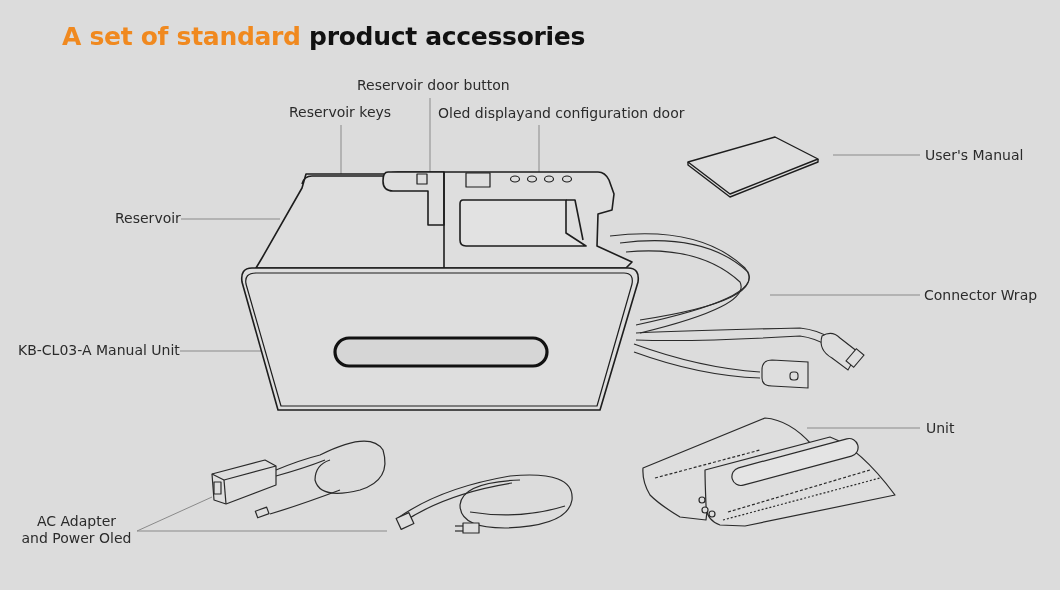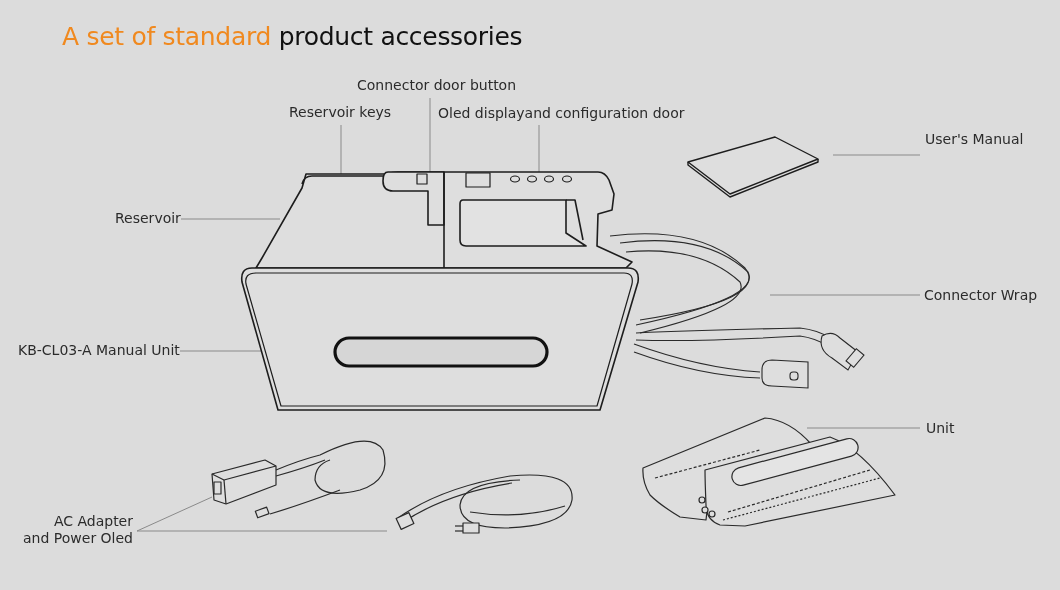--- a/index.html
+++ b/index.html
@@ -1,22 +1,22 @@
 <!DOCTYPE html>
 <html><head>
 <meta charset="utf-8">
 <style>
   html, body { margin:0; padding:0; }
   body { width:1060px; height:590px; background:#dcdcdc; position:relative; overflow:hidden;
          font-family:"DejaVu Sans", "Liberation Sans", sans-serif; color:#2a2a2a; }
-  .title { position:absolute; left:62px; top:22px; font-size:25px; font-weight:normal; letter-spacing:-0.3px; white-space:nowrap; }
+  .title { position:absolute; left:62px; top:22px; font-size:25px; font-weight:bold; letter-spacing:-0.3px; white-space:nowrap; }
   .title .accent { color:#f0891f; }
   .title .rest { color:#111; }
   .label { position:absolute; font-size:14px; color:#2b2b2b; white-space:nowrap; line-height:17px; }
-  .label.right { text-align:right; }
+  .label.right { text-align:center; }
   svg.art { position:absolute; left:0; top:0; }
 </style>
 </head>
 <body>
 
 <div class="title">
   <span class="accent">A set of standard</span>
   <span class="rest">product accessories</span>
 </div>
 
@@ -109,24 +109,24 @@
     <rect x="730" y="453" width="130" height="18" rx="9" transform="rotate(-15 795 462)" fill="#e4e4e4"></rect>
     <path d="M728 512 L870 470" stroke-dasharray="3 2" fill="none"></path>
     <path d="M723 520 L880 478" stroke-dasharray="2 2" fill="none"></path>
     <path d="M655 478 L760 450" stroke-dasharray="3 2" fill="none"></path>
     <circle cx="702" cy="500" r="3"></circle>
     <circle cx="705" cy="510" r="3"></circle>
     <circle cx="712" cy="514" r="3"></circle>
   </g>
 </svg>
 
-<div class="label" style="left:357px; top:77px;">Connector door button</div>
+<div class="label" style="left:357px; top:77px;">Reservoir door button</div>
 <div class="label" style="left:289px; top:104px;">Reservoir keys</div>
 <div class="label" style="left:438px; top:105px;">Oled displayand configuration door</div>
 <div class="label" style="left:115px; top:210px;text-align:right;">Reservoir</div>
 <div class="label" style="left:18px; top:342px;">KB-CL03-A Manual Unit</div>
-<div class="label" style="left:925px; top:131px;text-align:center;">User's Manual</div>
+<div class="label" style="left:925px; top:147px;text-align:center;">User's Manual</div>
 <div class="label" style="left:924px; top:287px;">Connector Wrap</div>
 <div class="label" style="left:926px; top:420px;">Unit</div>
 <div class="label right" style="left:20px; top:513px; width:113px;">
   <div>AC Adapter</div>
   <div>and Power Oled</div>
 </div>
 
 </body></html>

